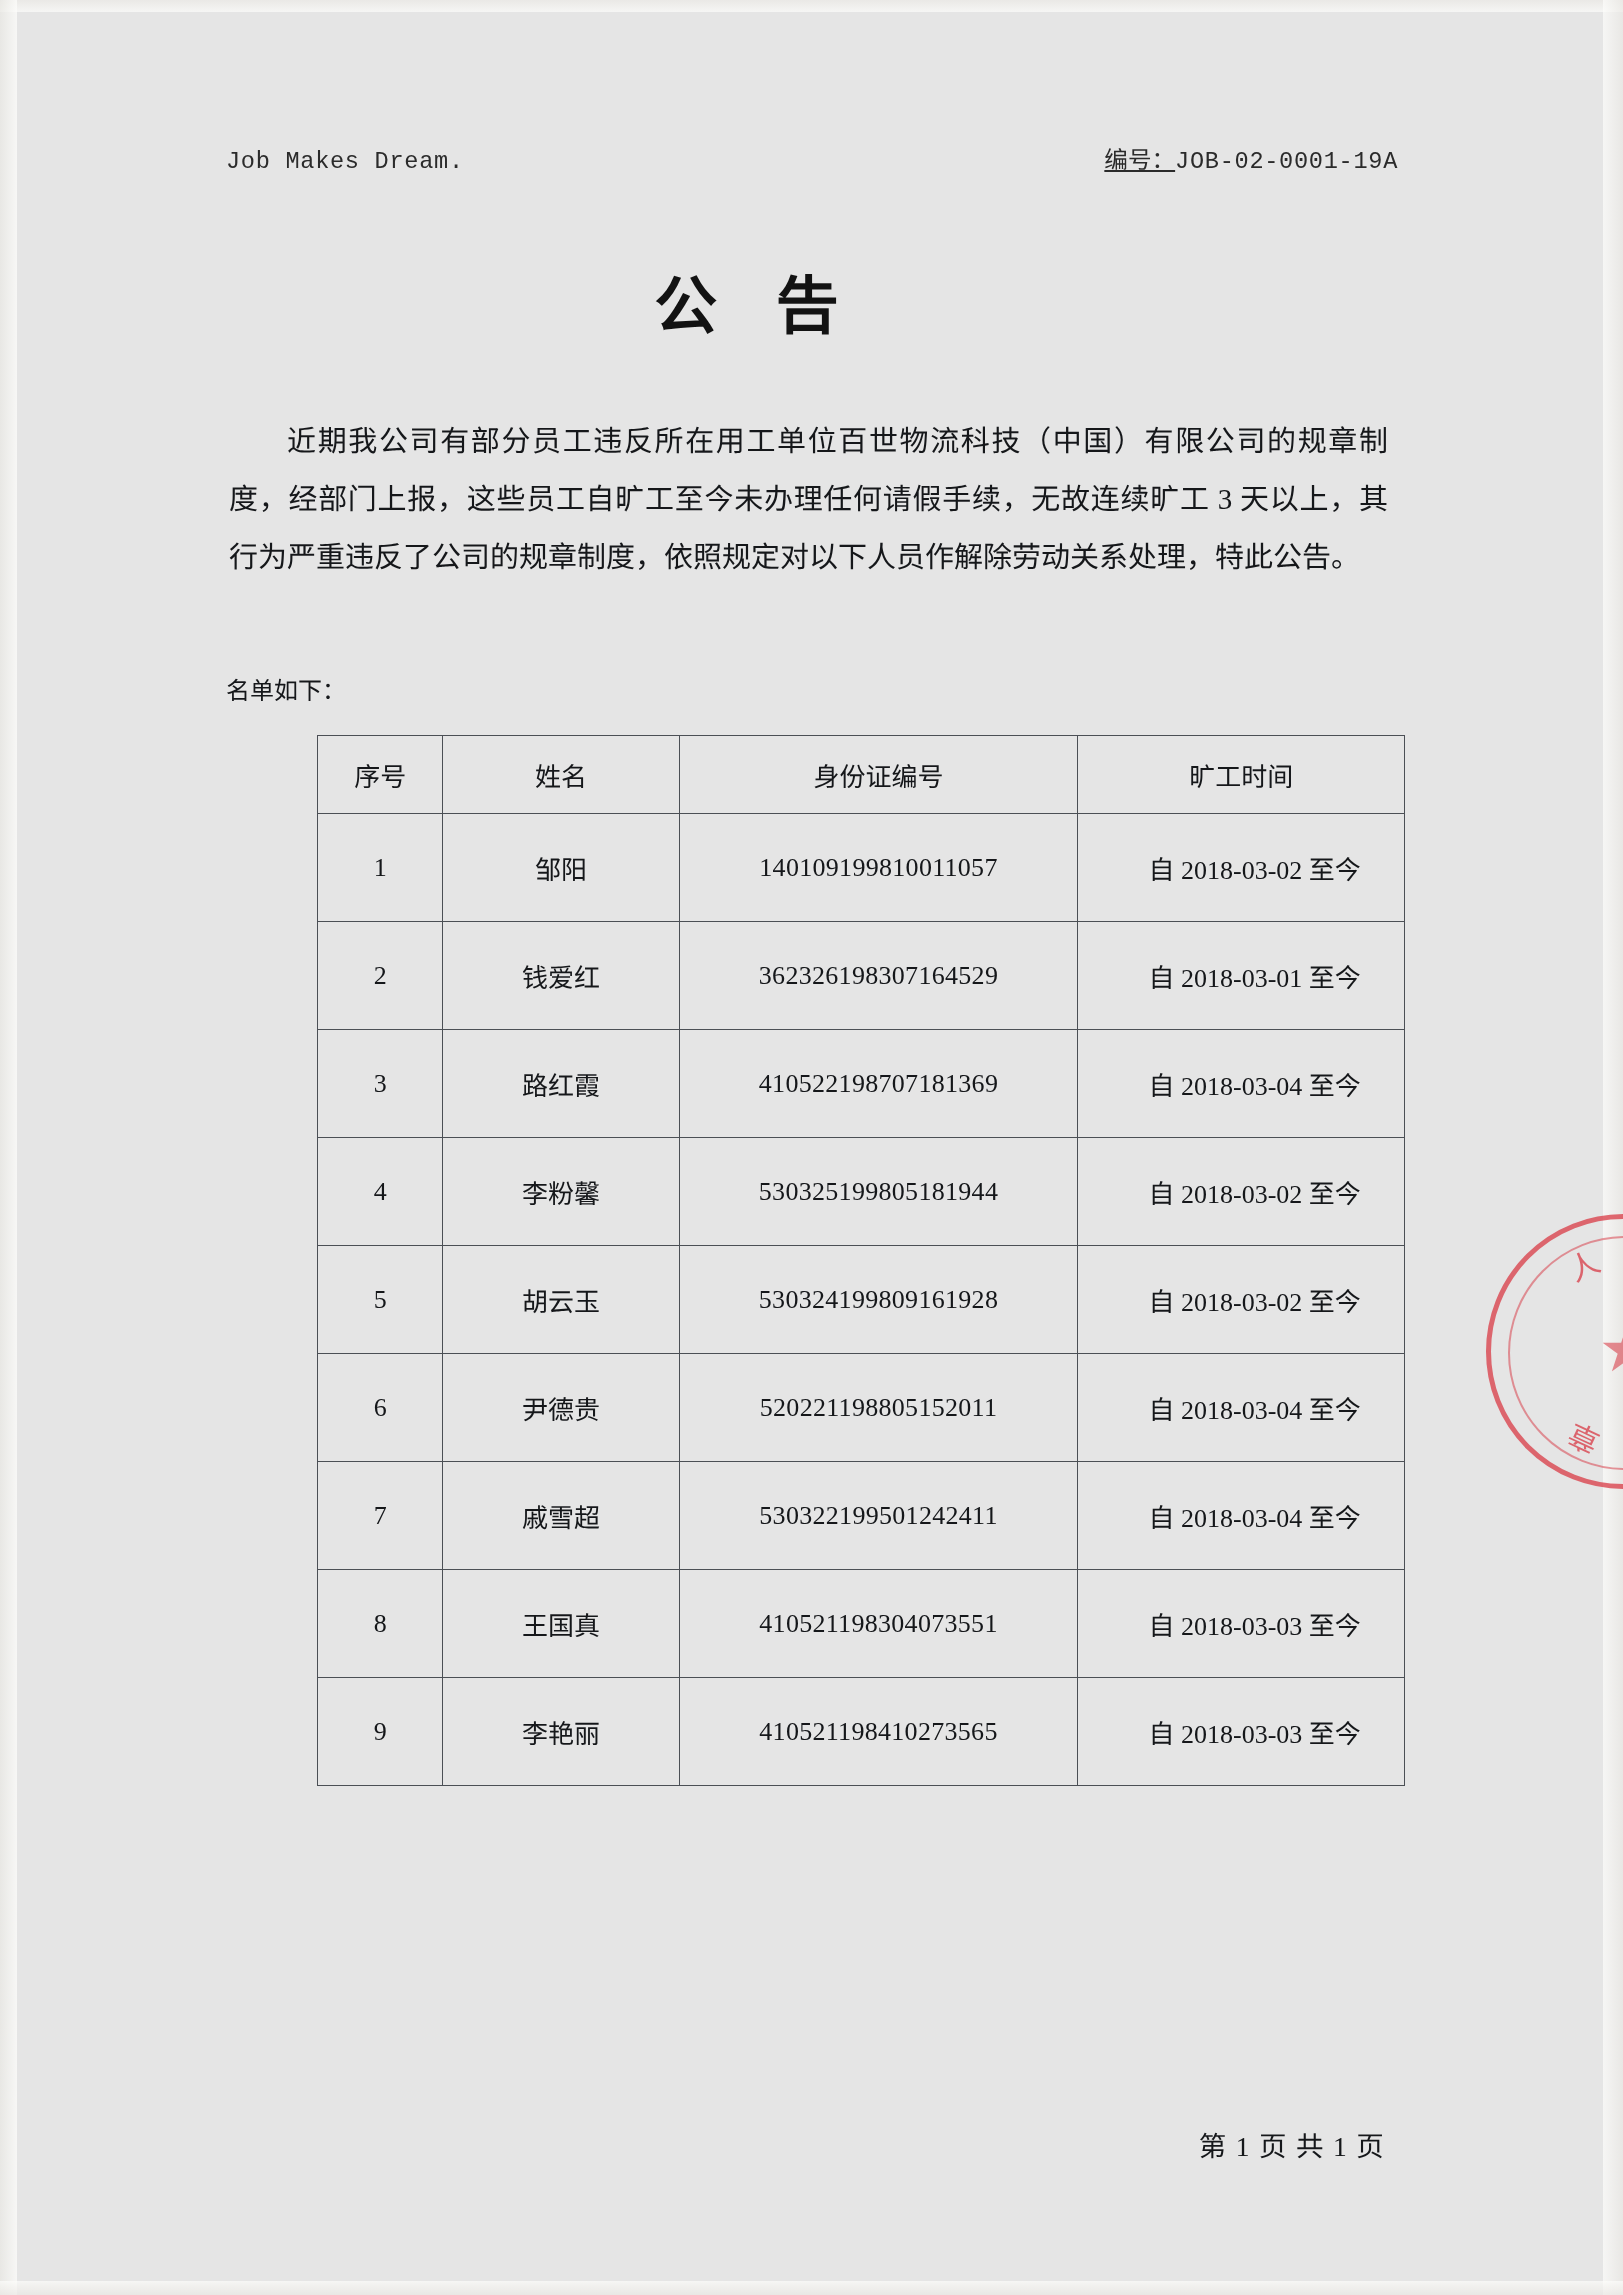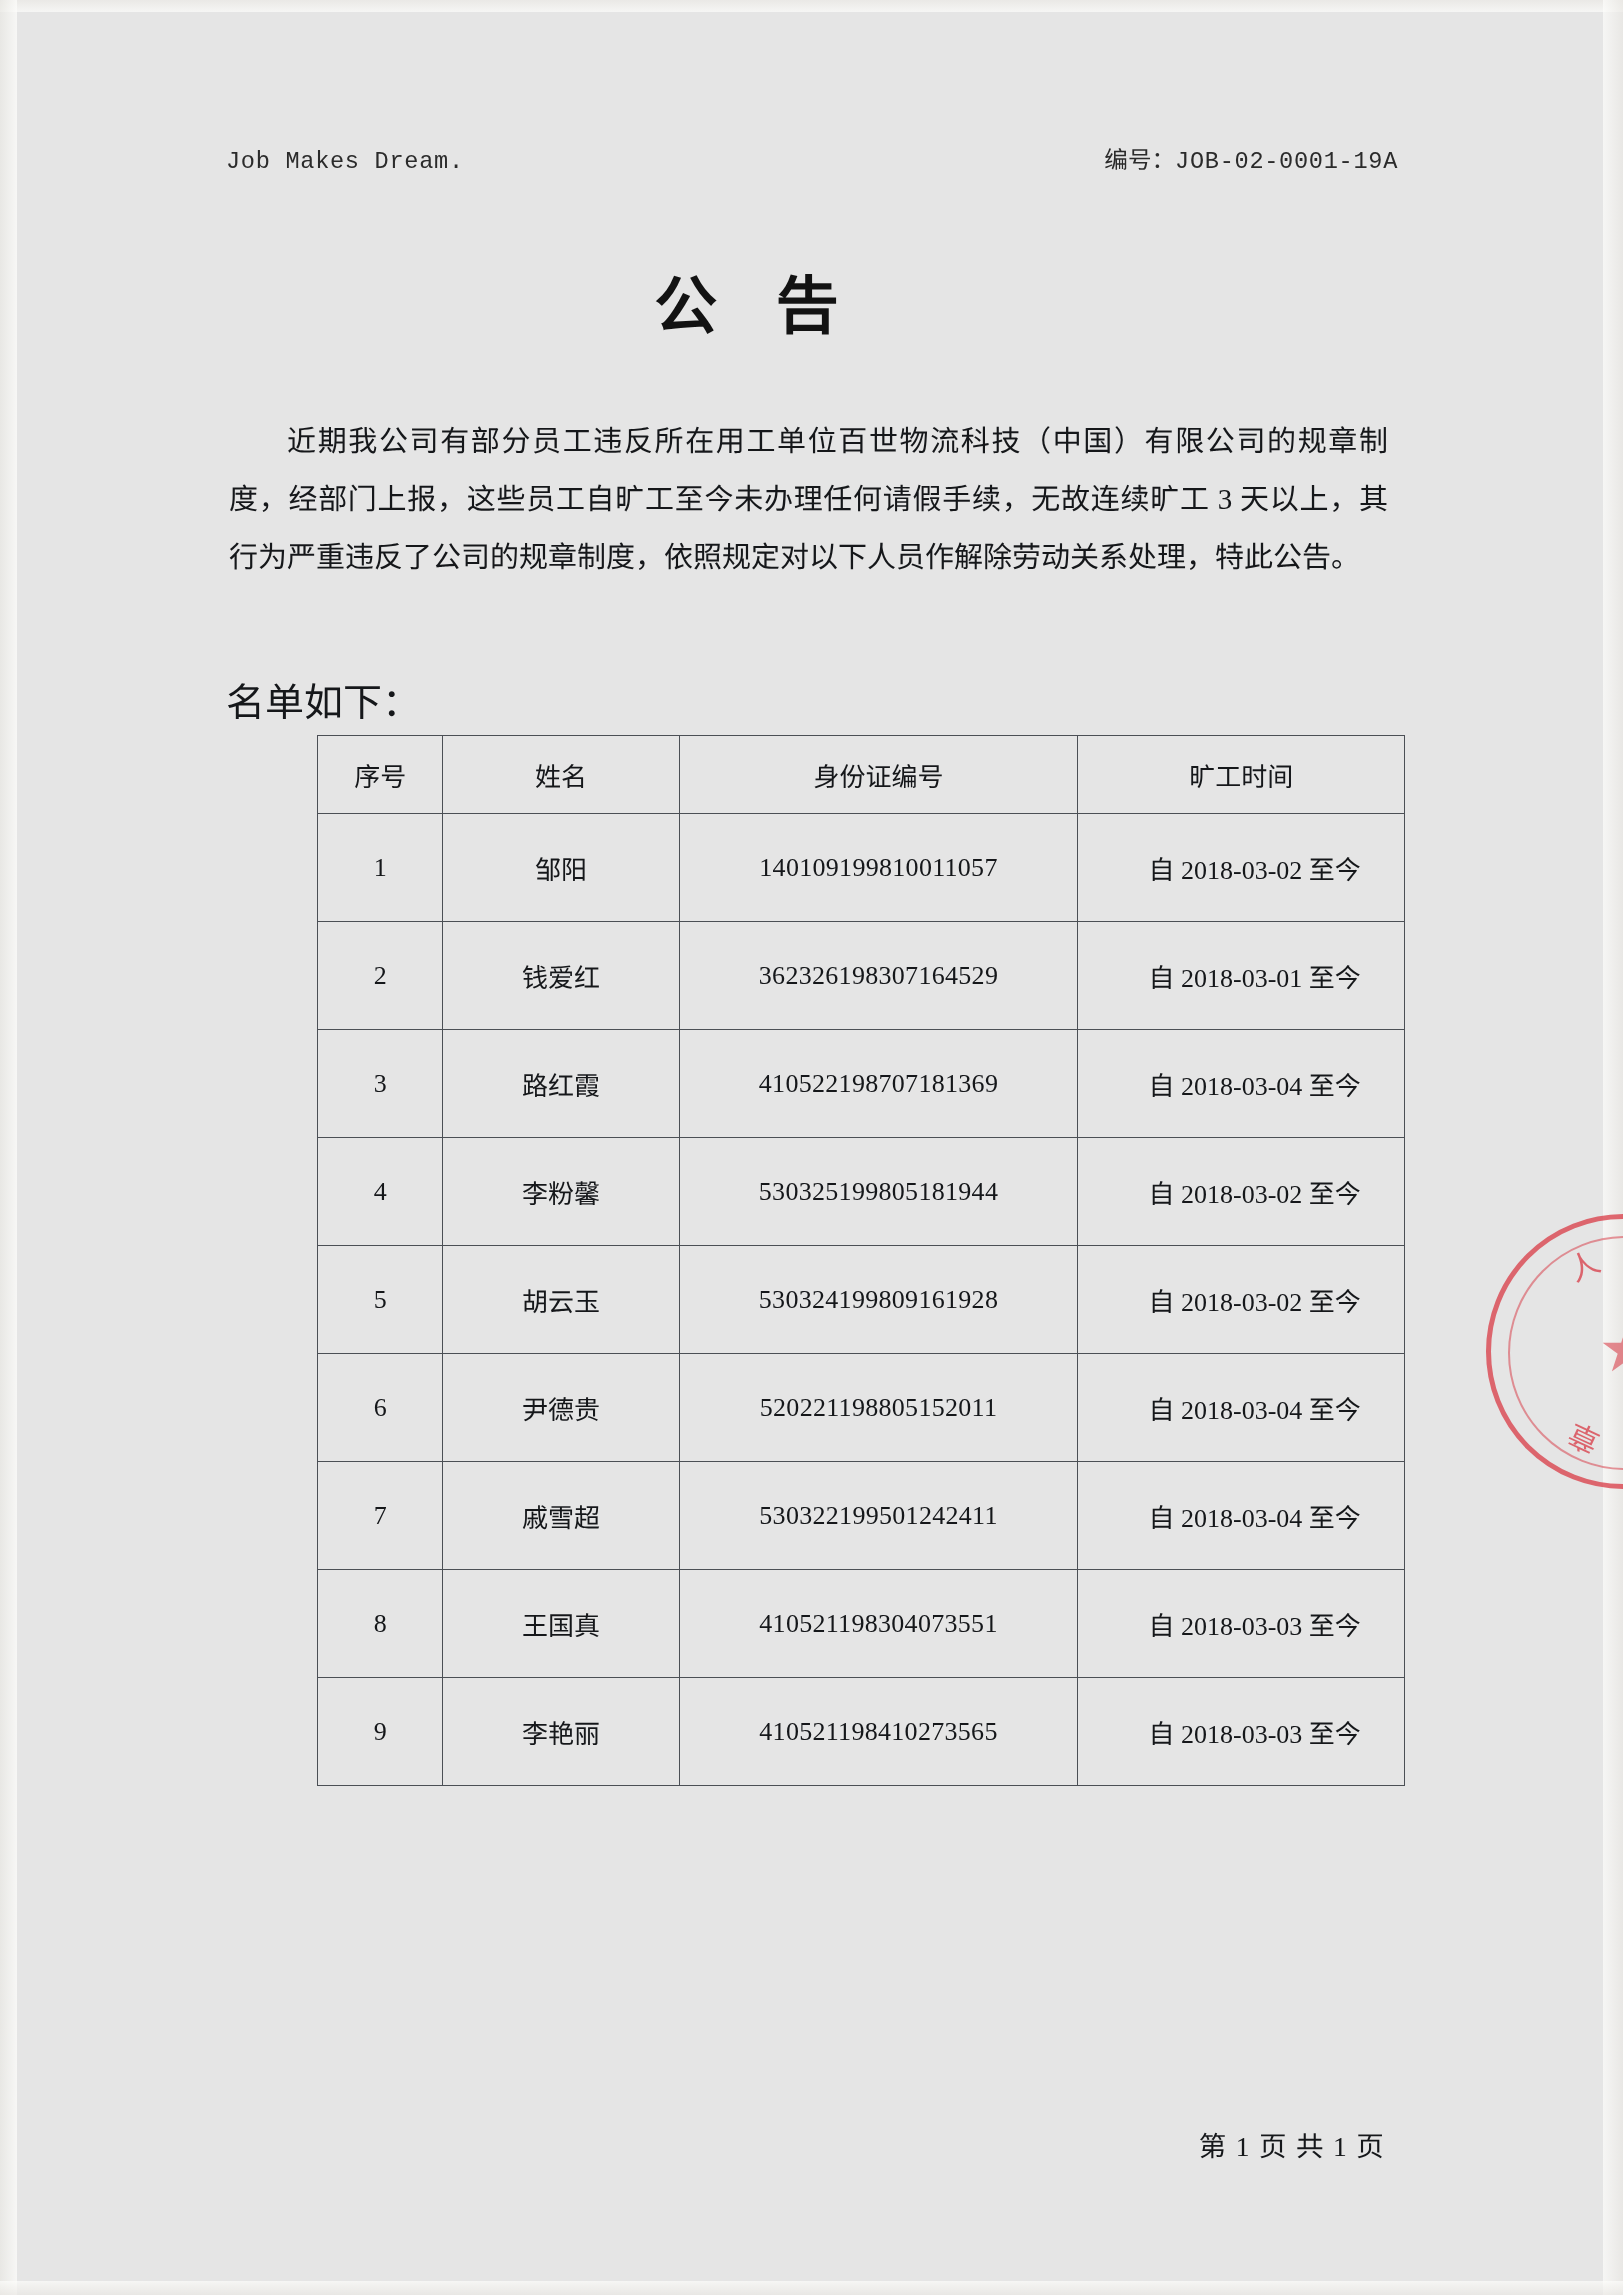--- a/index.html
+++ b/index.html
@@ -70,20 +70,21 @@
   .doc-no {
     font-family: "Liberation Mono", "DejaVu Sans Mono", monospace;
     font-size: 23.6px;
     letter-spacing: 0.7px;
     color: #2b2b2b;
     white-space: nowrap;
   }
   .doc-no .doc-no-label {
     font-family: "Liberation Serif", "DejaVu Serif", serif;
     letter-spacing: 0;
+    text-decoration: underline;
   }
 
   
   .title {
     position: absolute;
     top: 255px;
     left: 0;
     width: 1493px;
     text-align: center;
     font-family: "DejaVu Serif", "Liberation Serif", serif;
@@ -106,21 +107,21 @@
     color: #15171a;
   }
   .body-copy p {
     margin: 0;
     text-indent: 58px;
   }
   .list-label {
     position: absolute;
     left: 226px;
     top: 671px;
-    font-size: 39px;
+    font-size: 24px;
     color: #15171a;
   }
 
   
   .table-wrap {
     position: absolute;
     left: 317px;
     top: 735px;
     width: 1088px;
   }

